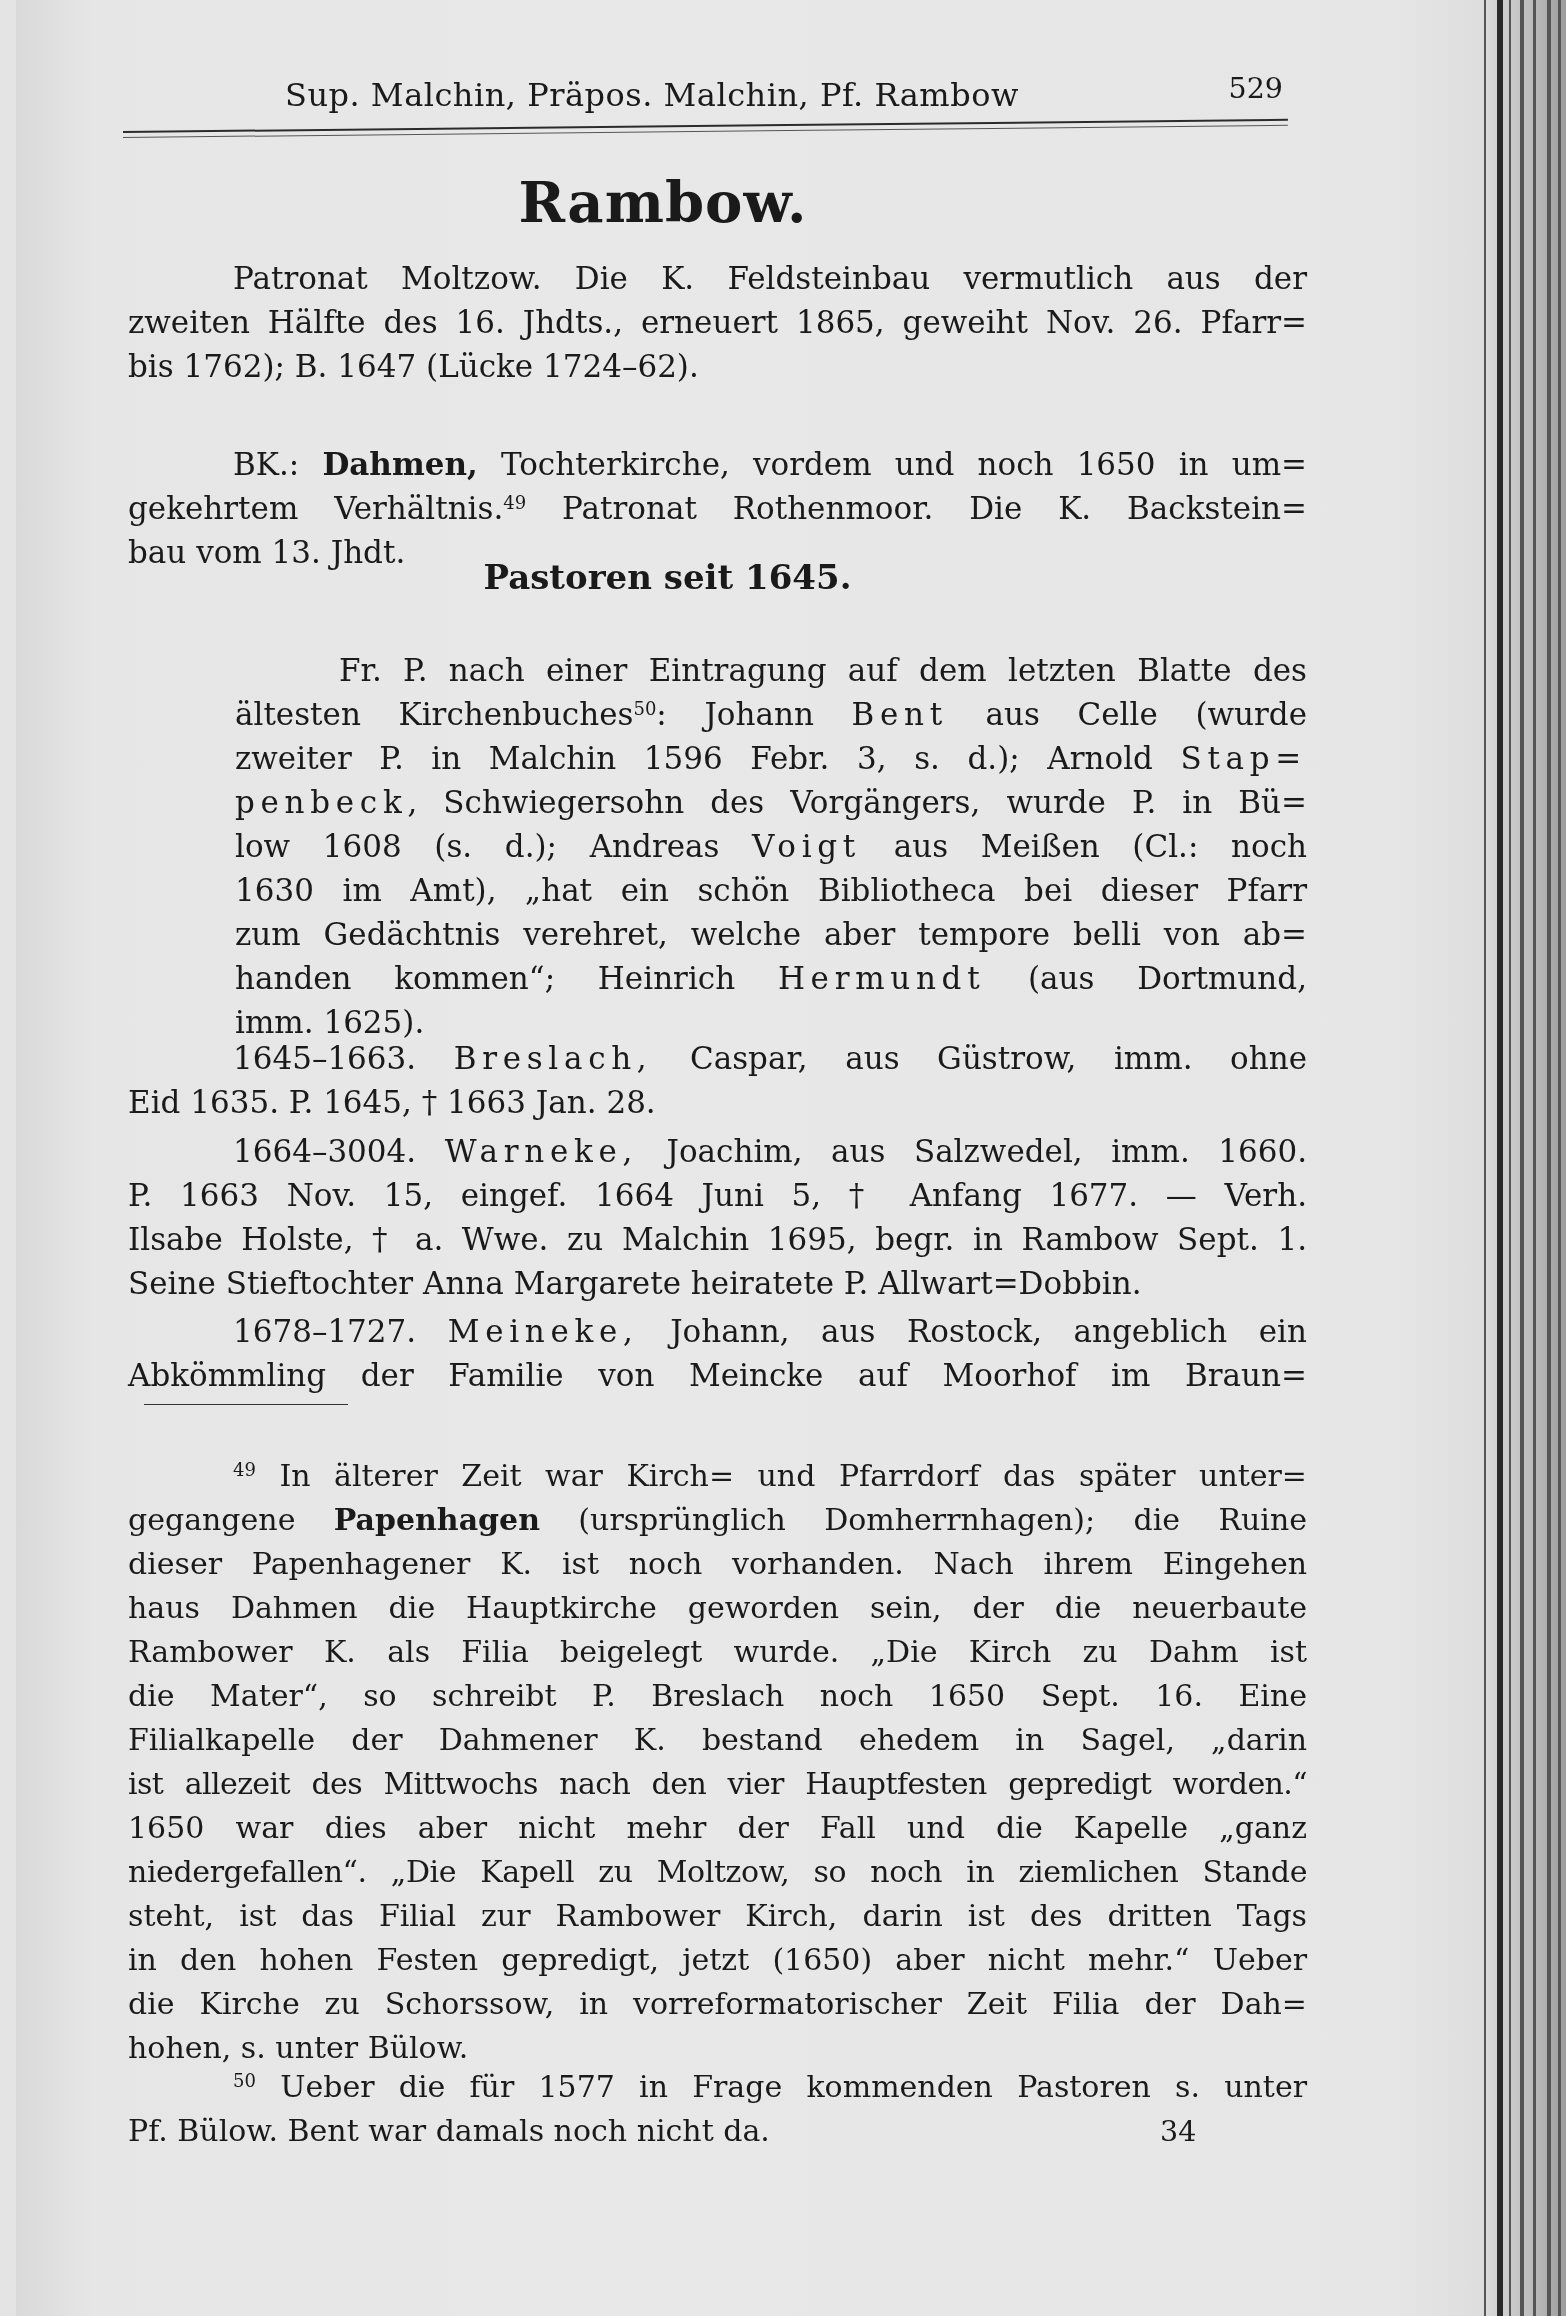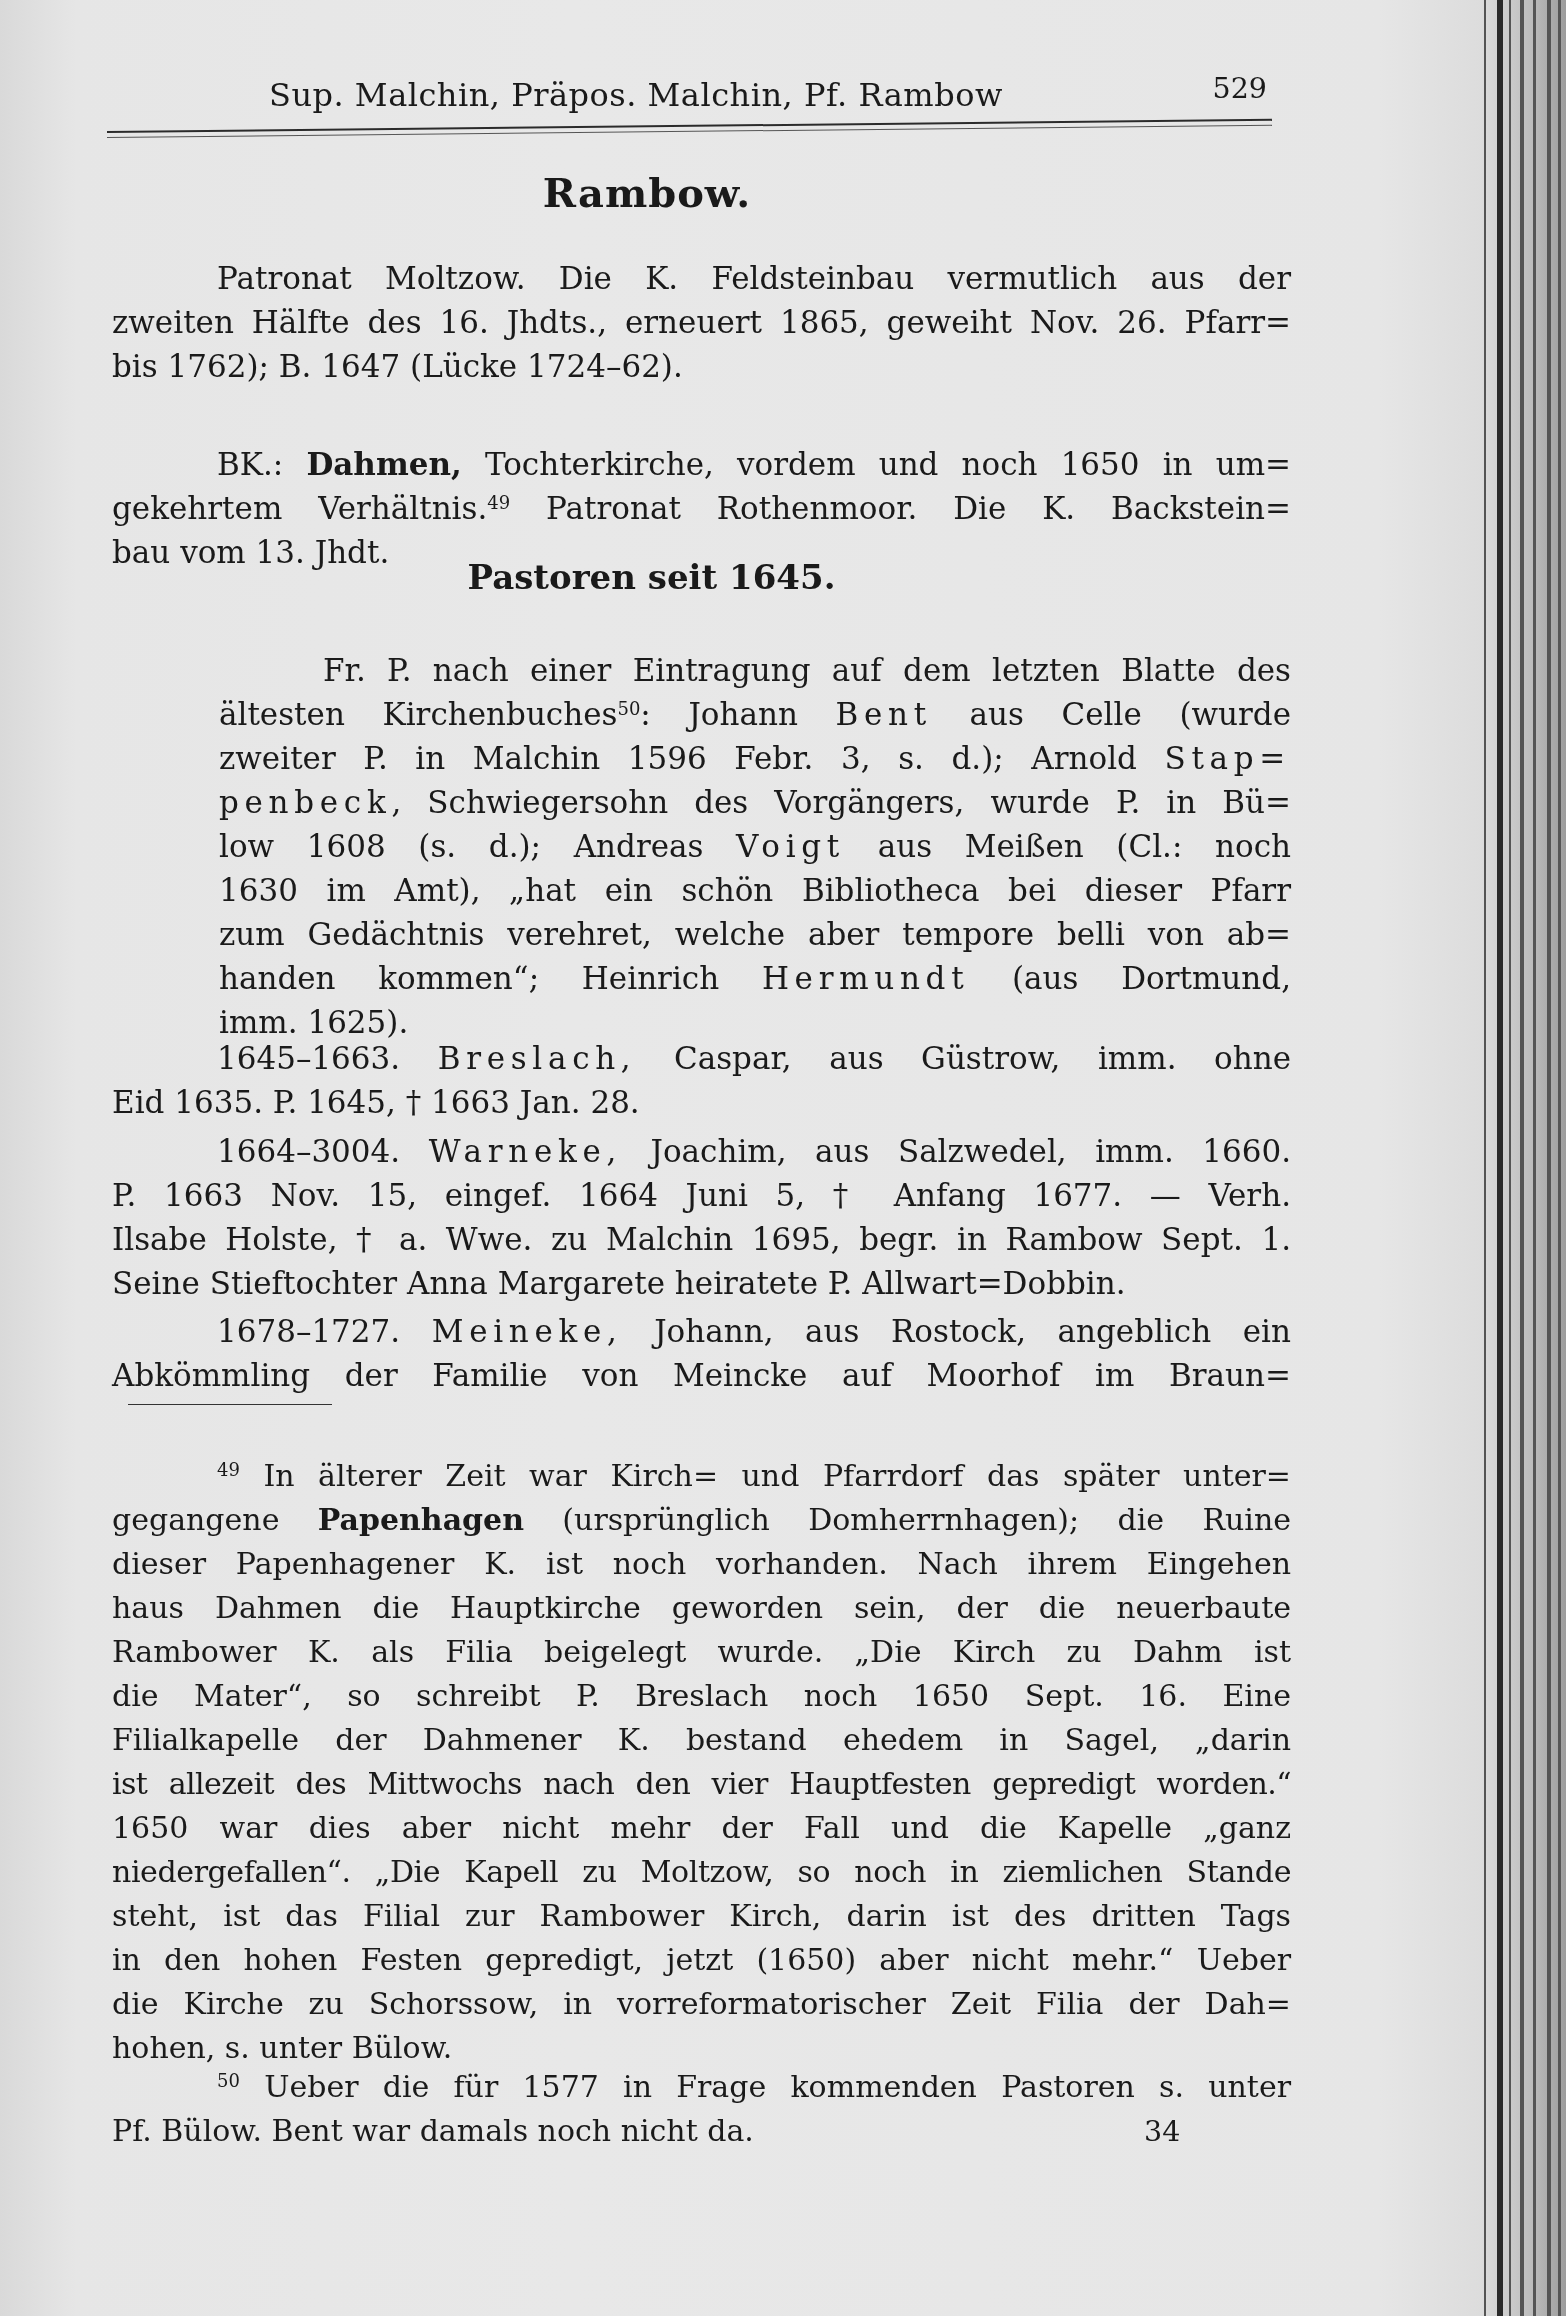--- a/index.html
+++ b/index.html
@@ -3,21 +3,21 @@
 <meta charset="utf-8">
 <style>
   html, body { margin: 0; padding: 0; }
   body {
     width: 1566px; height: 2317px; position: relative; overflow: hidden;
     background: #e4e4e4;
     font-family: "DejaVu Serif", "Liberation Serif", serif;
     color: #1a1a1a;
   }
   .page {
-    position: absolute; left: 0; top: 0; width: 1524px; height: 2317px;
+    position: absolute; left: 16px; top: 0; width: 1524px; height: 2317px;
     background: linear-gradient(to right, #d9d9d9 0px, #e6e6e6 76px, #e8e8e8 571px, #e6e6e6 1379px, #dcdcdc 1484px);
   }
   
   .edge { position: absolute; top: 0; bottom: 0; right: 0; width: 86px;
     background: linear-gradient(to right, #dedede, #bdbdbd 60%, #9c9c9c); }
   .edge-line { position: absolute; top: 0; bottom: 0; background: #555; }
 
   .running-head {
     position: absolute; left: 107px; top: 72px; width: 1160px; height: 57px;
   }
@@ -33,21 +33,21 @@
   .text {
     position: absolute; left: 112px; width: 1179px;
     font-size: 31px; line-height: 44px; margin-top: 35px;
   }
   .text .ln { display: block; white-space: nowrap; text-align: justify; text-align-last: justify; }
   .text .ln.last { text-align-last: left; }
   .indent { padding-left: 105px; }
   .hang { padding-left: 211px; }
 
   .title { position: absolute; left: 0; width: 1294px; top: 169px; text-align: center;
-    font-size: 40px; font-weight: bold; letter-spacing: 1px; }
+    font-size: 56px; font-weight: bold; letter-spacing: 1px; }
   .subtitle { position: absolute; left: 0; width: 1303px; top: 557px; text-align: center;
     font-size: 34px; font-weight: bold; }
 
   .fn-rule { position: absolute; left: 128px; top: 1404px; width: 204px; border-top: 1.9px solid #333; }
 
   .notes { font-size: 30px; line-height: 44px; }
   sup { font-size: 18px; line-height: 0; vertical-align: 10.5px; }
   .sp { letter-spacing: 5.7px; }
   .bold { font-weight: bold; }
 

